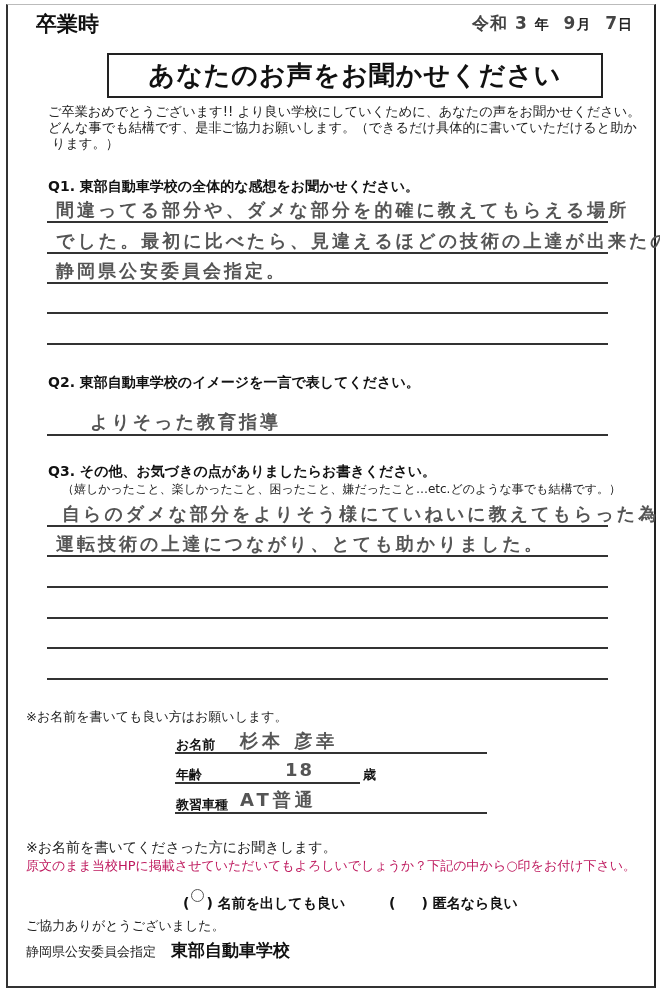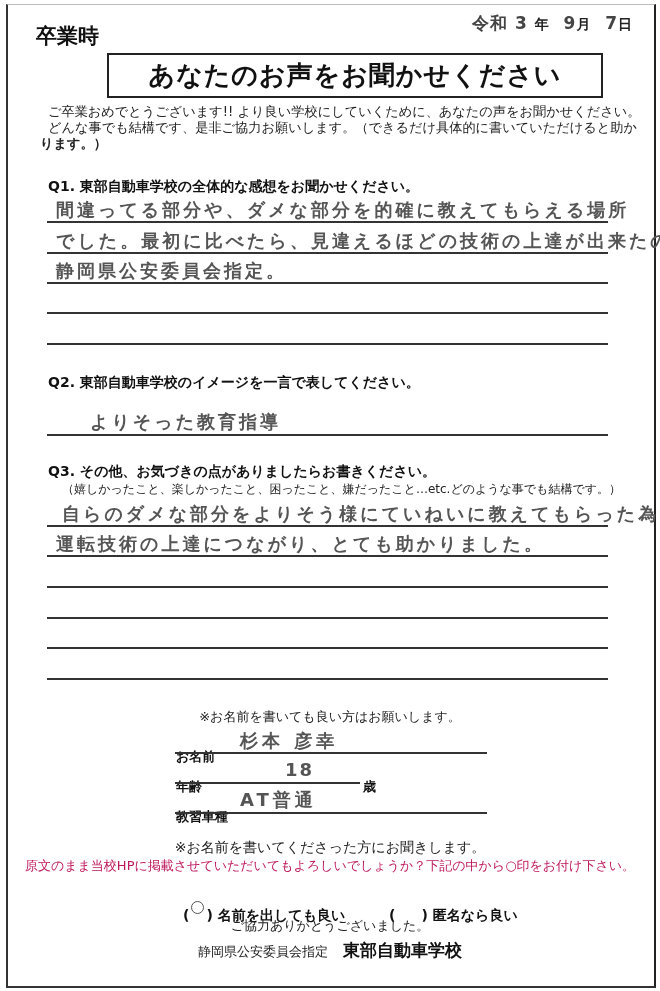--- a/index.html
+++ b/index.html
@@ -2,30 +2,30 @@
 <html><head>
 <meta charset="utf-8">
 <style>
   html, body { margin: 0; padding: 0; background: #ffffff; }
   body { width: 660px; height: 991px; position: relative; overflow: hidden;
          font-family: "DejaVu Sans", "Liberation Sans", sans-serif; color: #1a1a1a; }
   .frame { position: absolute; left: 6px; top: 4px; width: 650px; height: 984px;
            border-right: 2px solid #222; border-bottom: 2px solid #333; border-left: 2px solid #333;
            border-top: 1px solid #bbb; box-sizing: border-box; }
   .abs { position: absolute; white-space: nowrap; }
-  .bold { font-weight: bold; margin-top: 12px; }
+  .bold { font-weight: bold; }
   .hand { font-family: "DejaVu Sans", sans-serif; color: #555; font-weight: bold; letter-spacing: 3px; }
   .rule { position: absolute; height: 0; border-top: 2px solid #333; }
   .title-box { position: absolute; left: 107px; top: 53px; width: 496px; height: 45px;
                border: 2px solid #222; box-sizing: border-box; display: flex; align-items: center; justify-content: center; }
   .title-text { font-size: 26px; font-weight: bold; letter-spacing: 1px; color: #111; }
   .intro { font-size: 13.2px; line-height: 16px; color: #222; }
   .q-label { font-size: 14px; font-weight: bold; color: #111; }
   .subnote { font-size: 12px; color: #222; }
-  .center { text-align: center; }
+  .center { text-align: left; padding-left: 26px; }
   .circle-mark { display: inline-block; width: 11px; height: 11px; border: 1.5px solid #555; border-radius: 50%; vertical-align: 6px; margin: 0 2px; }
   .paren-blank { display: inline-block; width: 26px; }
 </style>
 </head>
 <body>
 
 <div class="frame"></div>
 
 <div class="abs bold" style="left:36px; top:10px; font-size:21px; color:#111;">卒業時</div>
 
@@ -36,21 +36,21 @@
   &nbsp;<span>9</span><span style="font-size:14px;color:#222;">月</span>
   &nbsp;<span>7</span><span style="font-size:14px;color:#222;">日</span>
 </div>
 
 <div class="title-box">
   <span class="title-text">あなたのお声をお聞かせください</span>
 </div>
 
 <div class="abs intro" style="left:48px; top:104px;">ご卒業おめでとうございます!! より良い学校にしていくために、あなたの声をお聞かせください。</div>
 <div class="abs intro" style="left:48px; top:120px;">どんな事でも結構です、是非ご協力お願いします。（できるだけ具体的に書いていただけると助か</div>
-<div class="abs intro" style="left:40px; top:136px;font-weight:bold;">ります。）</div>
+<div class="abs intro" style="left:52px; top:136px;">ります。）</div>
 
 <div class="abs q-label" style="left:48px; top:178px;">Q1. 東部自動車学校の全体的な感想をお聞かせください。</div>
 <div>
   <div class="abs hand" style="left:56px; top:198px; font-size:18px;">間違ってる部分や、ダメな部分を的確に教えてもらえる場所</div>
   <div class="rule" style="left:47px; top:221px; width:561px;"></div>
   <div class="abs hand" style="left:56px; top:229px; font-size:18px;">でした。最初に比べたら、見違えるほどの技術の上達が出来たの</div>
   <div class="rule" style="left:47px; top:252px; width:561px;"></div>
   <div class="abs hand" style="left:56px; top:259px; font-size:18px;">静岡県公安委員会指定。</div>
   <div class="rule" style="left:47px; top:282px; width:561px;"></div>
   <div class="rule" style="left:47px; top:312px; width:561px;"></div>

